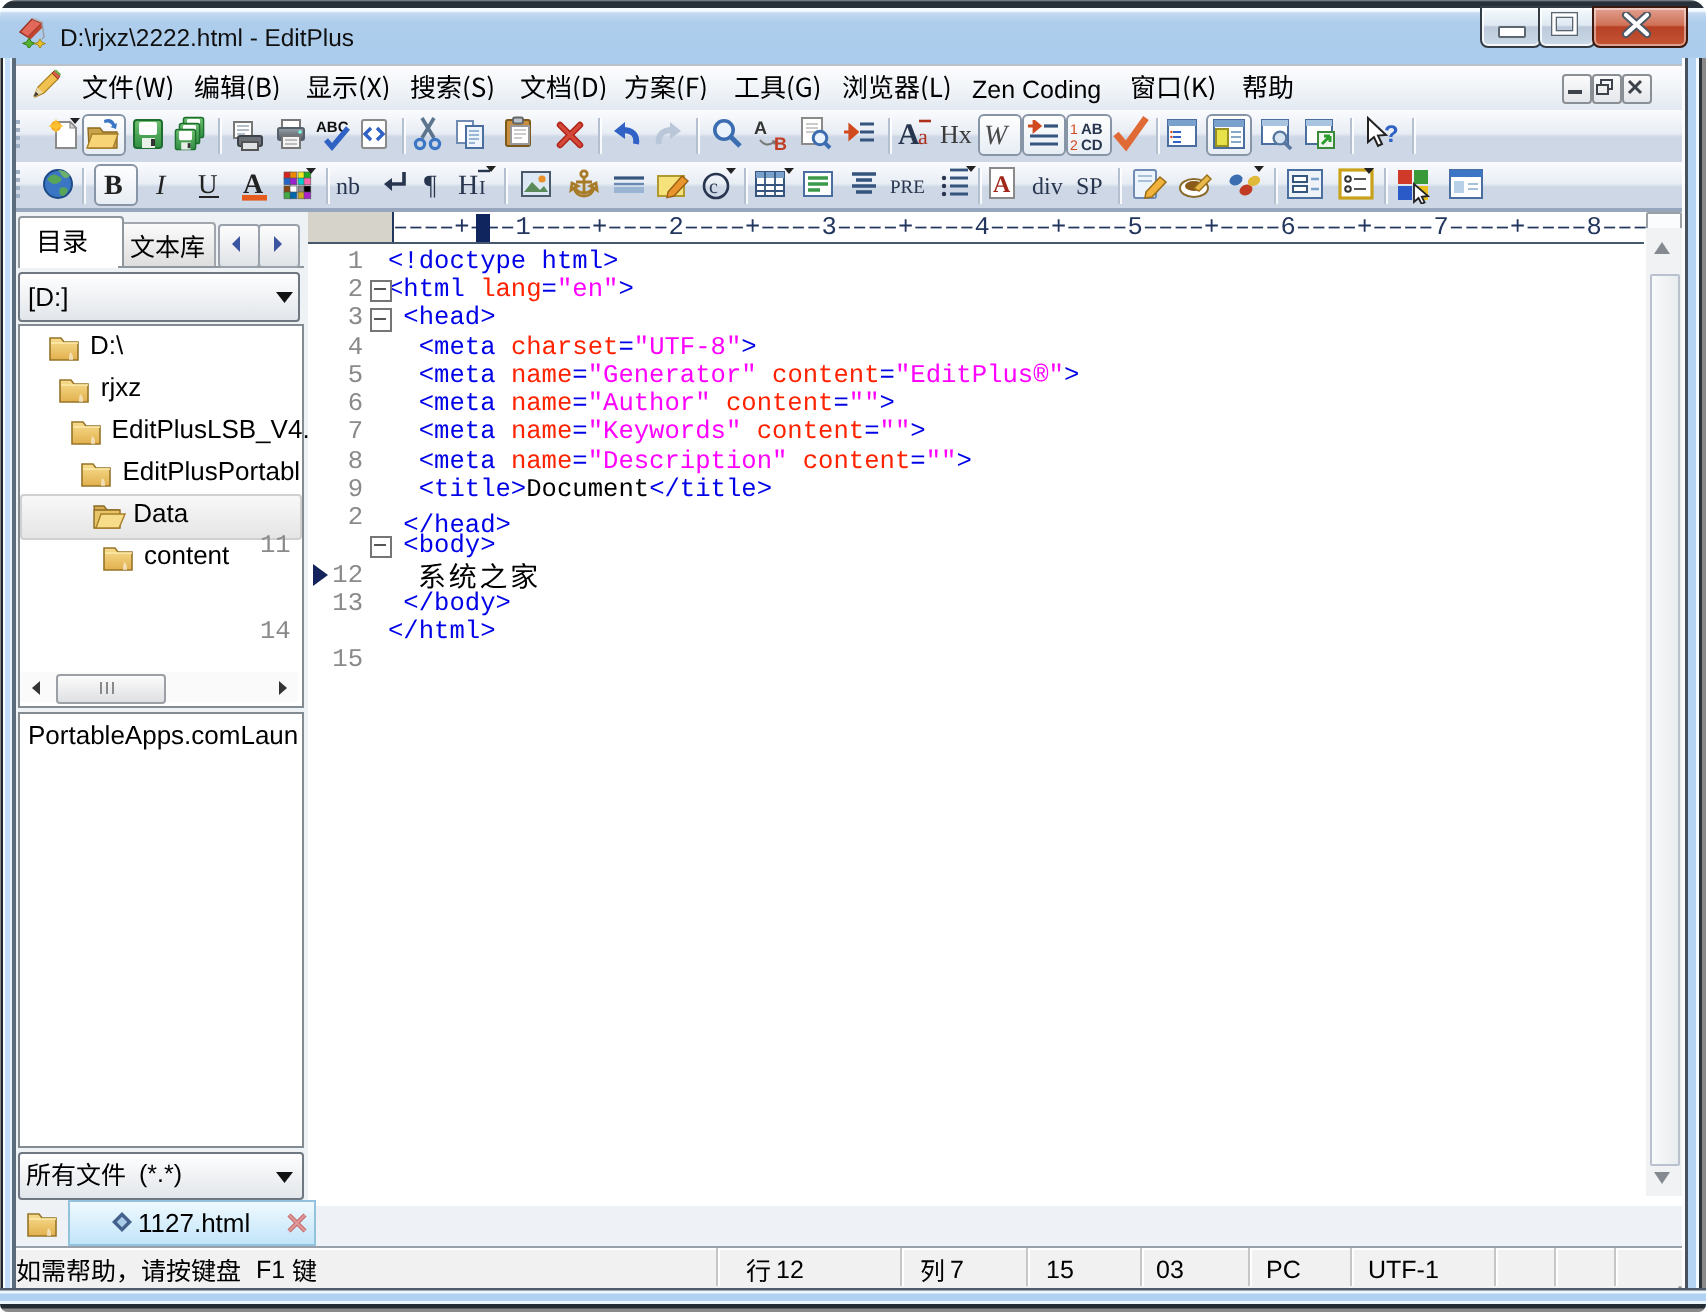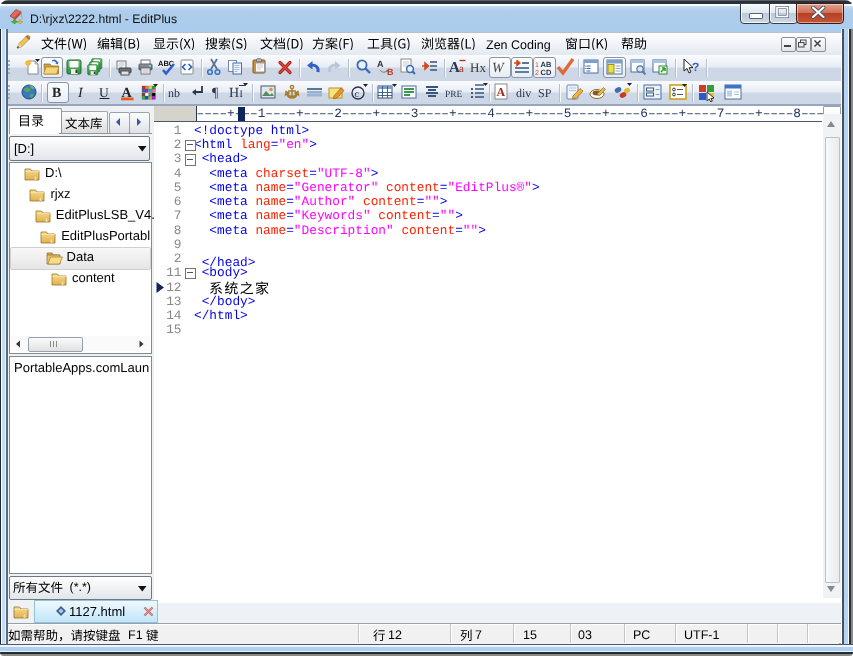--- a/index.html
+++ b/index.html
@@ -574,20 +574,21 @@
 <div style="position:absolute;left:196.5px;top:106.7px;font:normal 12.75px 'Liberation Mono',monospace;color:#23365e;letter-spacing:0;white-space:pre;width:626px;overflow:hidden;line-height:14px;">––––+–––1––––+––––2––––+––––3––––+––––4––––+––––5––––+––––6––––+––––7––––+––––8––––+––––9</div>
 <div style="position:absolute;left:237.5px;top:106.5px;width:7.0px;height:14.0px;background:#10245e;"></div>
 <div style="position:absolute;left:194px;top:124.00px;font:12.8px 'Liberation Mono',monospace;line-height:14.23px;white-space:pre"><span style="color:#0000e8">&lt;!doctype html&gt;</span></div>
 <div style="position:absolute;left:194px;top:138.23px;font:12.8px 'Liberation Mono',monospace;line-height:14.23px;white-space:pre"><span style="color:#0000e8">&lt;html </span><span style="color:#ff2200">lang</span><span style="color:#0000e8">=</span><span style="color:#ff00ff">"en"</span><span style="color:#0000e8">&gt;</span></div>
 <div style="position:absolute;left:194px;top:152.46px;font:12.8px 'Liberation Mono',monospace;line-height:14.23px;white-space:pre"><span style="color:#0000e8"> &lt;head&gt;</span></div>
 <div style="position:absolute;left:194px;top:166.69px;font:12.8px 'Liberation Mono',monospace;line-height:14.23px;white-space:pre"><span style="color:#0000e8">  &lt;meta </span><span style="color:#ff2200">charset</span><span style="color:#0000e8">=</span><span style="color:#ff00ff">"UTF-8"</span><span style="color:#0000e8">&gt;</span></div>
 <div style="position:absolute;left:194px;top:180.92px;font:12.8px 'Liberation Mono',monospace;line-height:14.23px;white-space:pre"><span style="color:#0000e8">  &lt;meta </span><span style="color:#ff2200">name</span><span style="color:#0000e8">=</span><span style="color:#ff00ff">"Generator"</span><span style="color:#0000e8"> </span><span style="color:#ff2200">content</span><span style="color:#0000e8">=</span><span style="color:#ff00ff">"EditPlus®"</span><span style="color:#0000e8">&gt;</span></div>
 <div style="position:absolute;left:194px;top:195.15px;font:12.8px 'Liberation Mono',monospace;line-height:14.23px;white-space:pre"><span style="color:#0000e8">  &lt;meta </span><span style="color:#ff2200">name</span><span style="color:#0000e8">=</span><span style="color:#ff00ff">"Author"</span><span style="color:#0000e8"> </span><span style="color:#ff2200">content</span><span style="color:#0000e8">=</span><span style="color:#ff00ff">""</span><span style="color:#0000e8">&gt;</span></div>
 <div style="position:absolute;left:194px;top:209.38px;font:12.8px 'Liberation Mono',monospace;line-height:14.23px;white-space:pre"><span style="color:#0000e8">  &lt;meta </span><span style="color:#ff2200">name</span><span style="color:#0000e8">=</span><span style="color:#ff00ff">"Keywords"</span><span style="color:#0000e8"> </span><span style="color:#ff2200">content</span><span style="color:#0000e8">=</span><span style="color:#ff00ff">""</span><span style="color:#0000e8">&gt;</span></div>
 <div style="position:absolute;left:194px;top:223.61px;font:12.8px 'Liberation Mono',monospace;line-height:14.23px;white-space:pre"><span style="color:#0000e8">  &lt;meta </span><span style="color:#ff2200">name</span><span style="color:#0000e8">=</span><span style="color:#ff00ff">"Description"</span><span style="color:#0000e8"> </span><span style="color:#ff2200">content</span><span style="color:#0000e8">=</span><span style="color:#ff00ff">""</span><span style="color:#0000e8">&gt;</span></div>
+<div style="position:absolute;left:194px;top:237.84px;font:12.8px 'Liberation Mono',monospace;line-height:14.23px;white-space:pre"><span style="color:#0000e8">  &lt;title&gt;</span><span style="color:#000">Document</span><span style="color:#0000e8">&lt;/title&gt;</span></div>
 <div style="position:absolute;left:194px;top:256px;font:12.8px 'Liberation Mono',monospace;line-height:14.23px;white-space:pre"><span style="color:#0000e8"> &lt;/head&gt;</span></div>
 <div style="position:absolute;left:194px;top:266.30px;font:12.8px 'Liberation Mono',monospace;line-height:14.23px;white-space:pre"><span style="color:#0000e8"> &lt;body&gt;</span></div>
 <div style="position:absolute;left:194px;top:294.76px;font:12.8px 'Liberation Mono',monospace;line-height:14.23px;white-space:pre"><span style="color:#0000e8"> &lt;/body&gt;</span></div>
 <div style="position:absolute;left:194px;top:308.99px;font:12.8px 'Liberation Mono',monospace;line-height:14.23px;white-space:pre"><span style="color:#0000e8">&lt;/html&gt;</span></div>
 <svg style="position:absolute;left:209.4px;top:280.5px;" width="61.43" height="14.00" viewBox="0 0 4388 1000">
       <g fill="#000" transform="translate(0,880) scale(1,-1)">
         <use href="#c7CFB" x="0"></use>
         <use href="#c7EDF" x="1097"></use>
         <use href="#c4E4B" x="2194"></use>
         <use href="#c5BB6" x="3291"></use>
@@ -596,24 +597,24 @@
 <div style="position:absolute;left:130px;top:124.00px;width:51.5px;text-align:right;font:12.8px 'Liberation Mono',monospace;line-height:14.23px;color:#8a8a8a">1</div>
 <div style="position:absolute;left:130px;top:138.23px;width:51.5px;text-align:right;font:12.8px 'Liberation Mono',monospace;line-height:14.23px;color:#8a8a8a">2</div>
 <div style="position:absolute;left:130px;top:152.46px;width:51.5px;text-align:right;font:12.8px 'Liberation Mono',monospace;line-height:14.23px;color:#8a8a8a">3</div>
 <div style="position:absolute;left:130px;top:166.69px;width:51.5px;text-align:right;font:12.8px 'Liberation Mono',monospace;line-height:14.23px;color:#8a8a8a">4</div>
 <div style="position:absolute;left:130px;top:180.92px;width:51.5px;text-align:right;font:12.8px 'Liberation Mono',monospace;line-height:14.23px;color:#8a8a8a">5</div>
 <div style="position:absolute;left:130px;top:195.15px;width:51.5px;text-align:right;font:12.8px 'Liberation Mono',monospace;line-height:14.23px;color:#8a8a8a">6</div>
 <div style="position:absolute;left:130px;top:209.38px;width:51.5px;text-align:right;font:12.8px 'Liberation Mono',monospace;line-height:14.23px;color:#8a8a8a">7</div>
 <div style="position:absolute;left:130px;top:223.61px;width:51.5px;text-align:right;font:12.8px 'Liberation Mono',monospace;line-height:14.23px;color:#8a8a8a">8</div>
 <div style="position:absolute;left:130px;top:237.84px;width:51.5px;text-align:right;font:12.8px 'Liberation Mono',monospace;line-height:14.23px;color:#8a8a8a">9</div>
 <div style="position:absolute;left:130px;top:252.07px;width:51.5px;text-align:right;font:12.8px 'Liberation Mono',monospace;line-height:14.23px;color:#8a8a8a">2</div>
-<div style="position:absolute;left:130px;top:266.30px;width:51.5px;text-align:right;font:12.8px 'Liberation Mono',monospace;line-height:14.23px;color:#8a8a8a">11</div>
+<div style="position:absolute;left:130px;top:266.30px;width:51.5px;font:12.8px 'Liberation Mono',monospace;line-height:14.23px;color:#8a8a8a">11</div>
 <div style="position:absolute;left:130px;top:280.53px;width:51.5px;text-align:right;font:12.8px 'Liberation Mono',monospace;line-height:14.23px;color:#8a8a8a">12</div>
 <div style="position:absolute;left:130px;top:294.76px;width:51.5px;text-align:right;font:12.8px 'Liberation Mono',monospace;line-height:14.23px;color:#8a8a8a">13</div>
-<div style="position:absolute;left:130px;top:308.99px;width:51.5px;text-align:right;font:12.8px 'Liberation Mono',monospace;line-height:14.23px;color:#8a8a8a">14</div>
+<div style="position:absolute;left:130px;top:308.99px;width:51.5px;text-align:left;font:12.8px 'Liberation Mono',monospace;line-height:14.23px;color:#8a8a8a">14</div>
 <div style="position:absolute;left:130px;top:323.22px;width:51.5px;text-align:right;font:12.8px 'Liberation Mono',monospace;line-height:14.23px;color:#8a8a8a">15</div>
 <div style="position:absolute;left:185.0px;top:139.7px;width:8.5px;height:9.5px;background:#fff;border:1px solid #757575;"></div>
 <div style="position:absolute;left:186.5px;top:144.2px;width:6.8px;height:1.0px;background:#555;"></div>
 <div style="position:absolute;left:185.0px;top:154.0px;width:8.5px;height:9.5px;background:#fff;border:1px solid #757575;"></div>
 <div style="position:absolute;left:186.5px;top:158.5px;width:6.8px;height:1.0px;background:#555;"></div>
 <div style="position:absolute;left:185.0px;top:267.8px;width:8.5px;height:9.5px;background:#fff;border:1px solid #757575;"></div>
 <div style="position:absolute;left:186.5px;top:272.3px;width:6.8px;height:1.0px;background:#555;"></div>
 <svg style="position:absolute;left:155.5px;top:281.5px" width="9" height="11" viewBox="0 0 9 11">
       <path d="M0.5 0 L8 5.5 L0.5 11 Z" fill="#14235c"></path>
     </svg>

